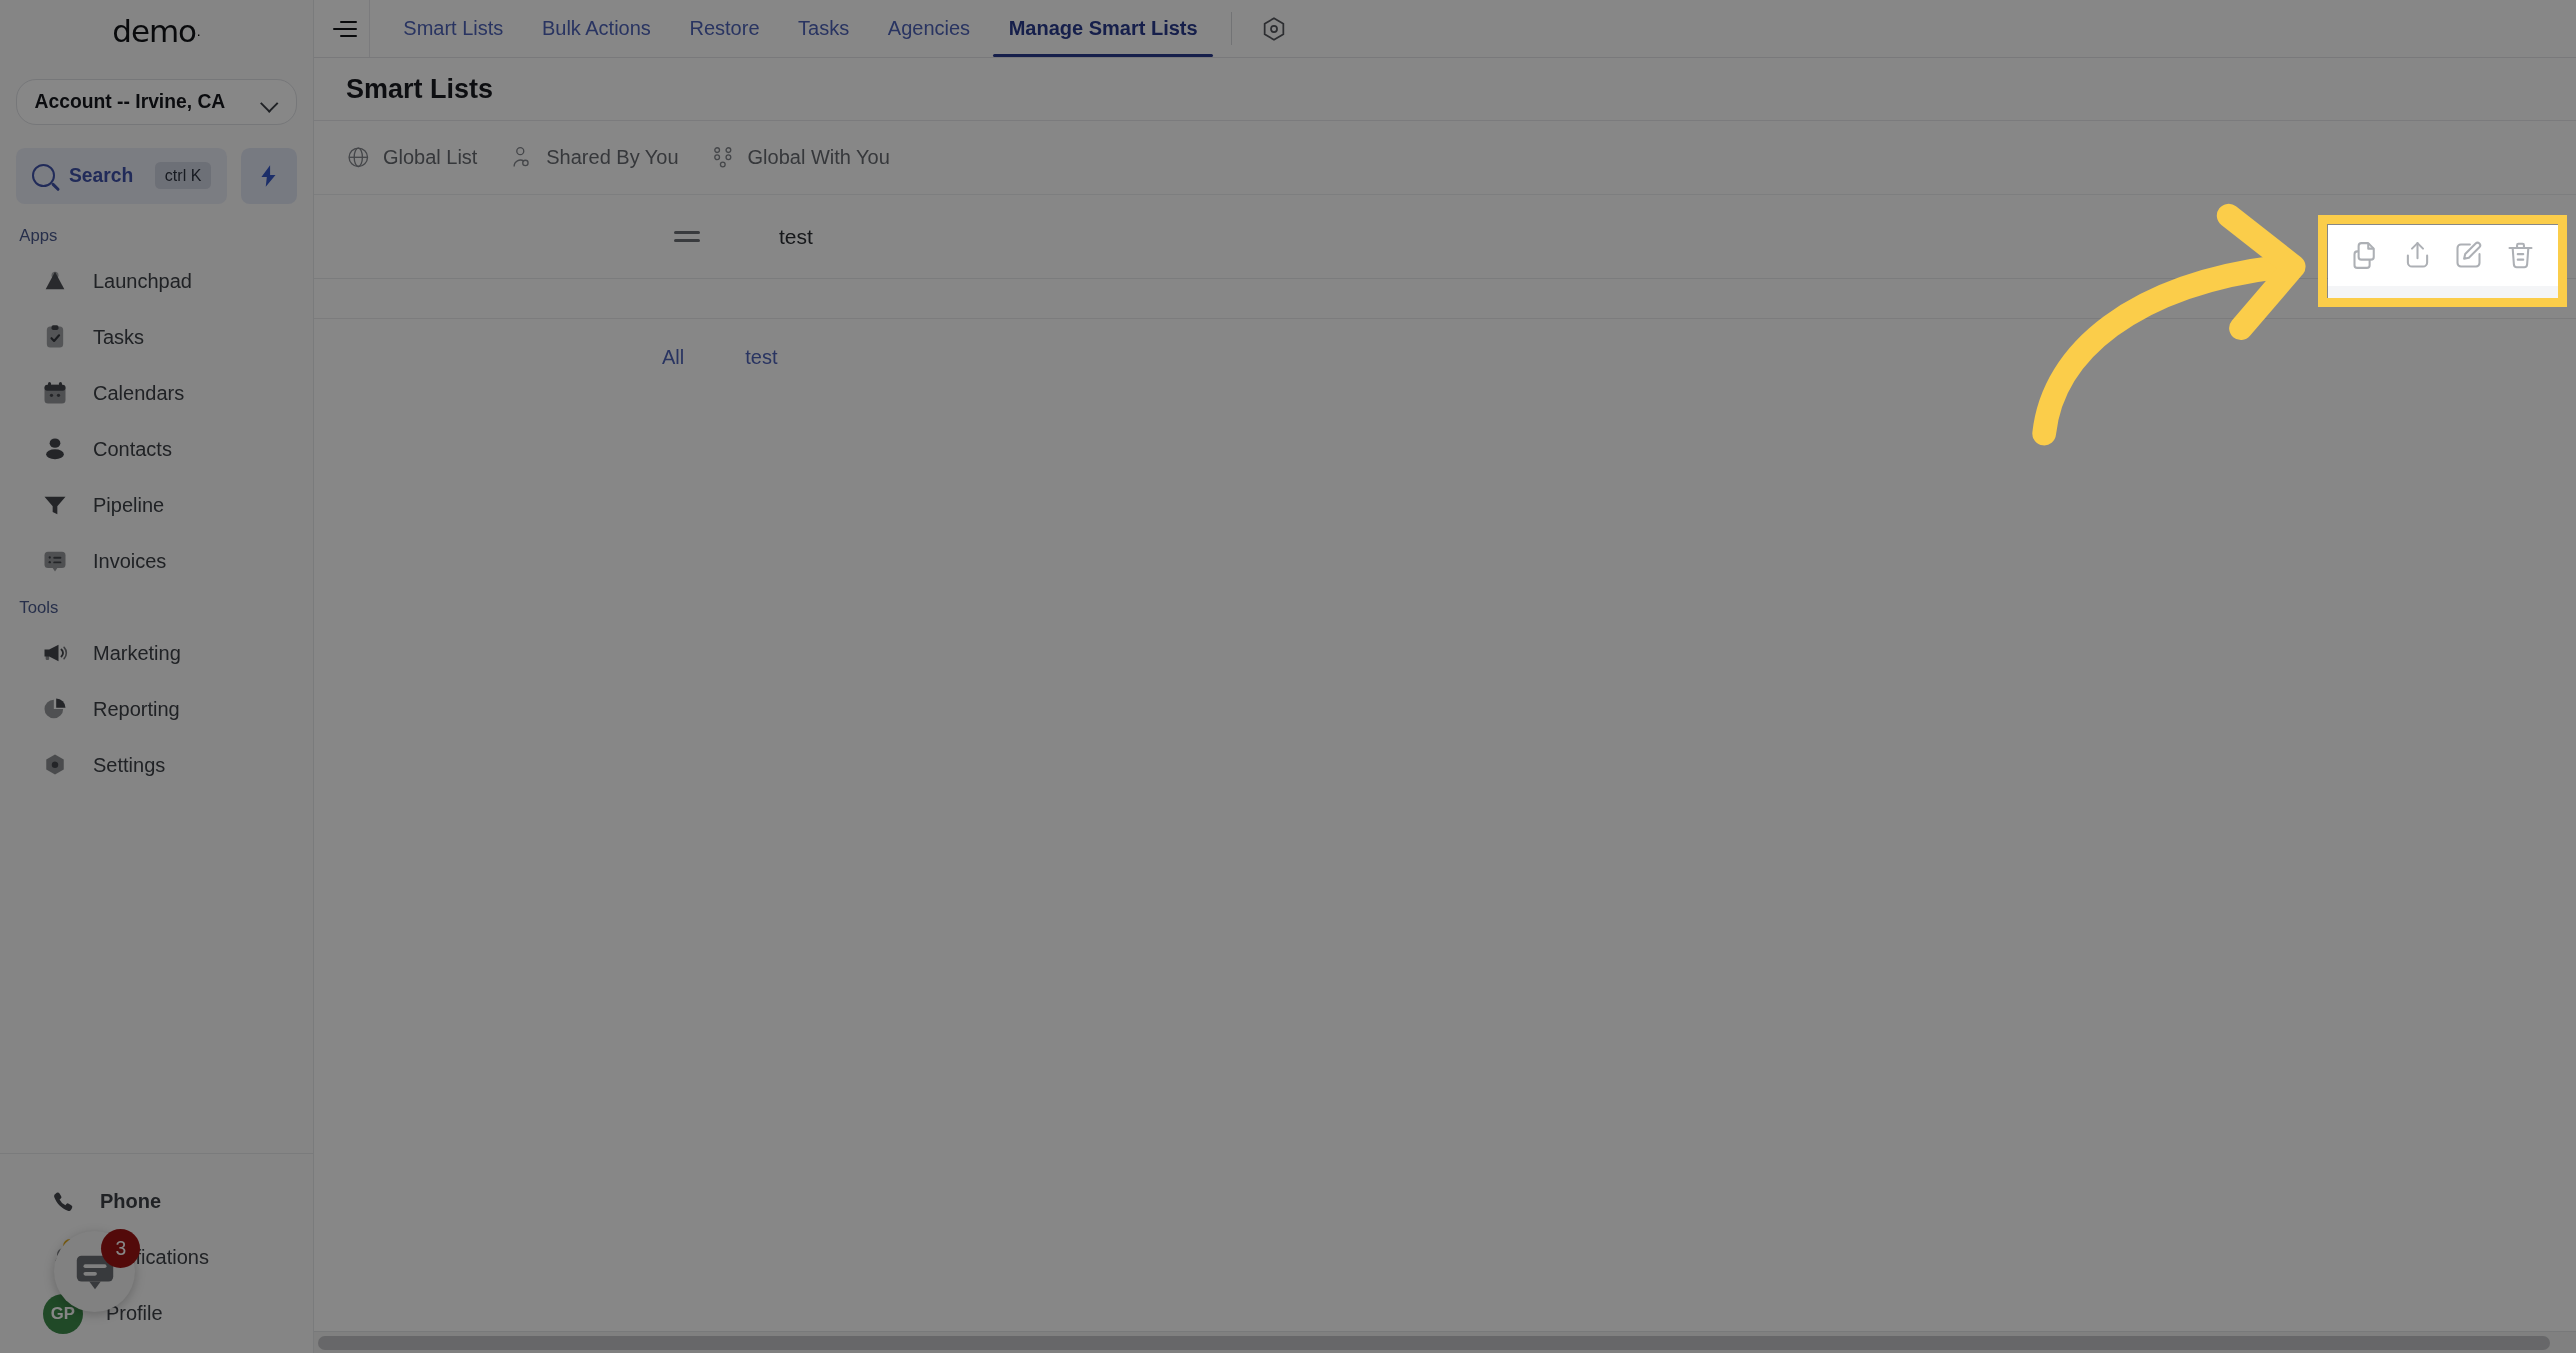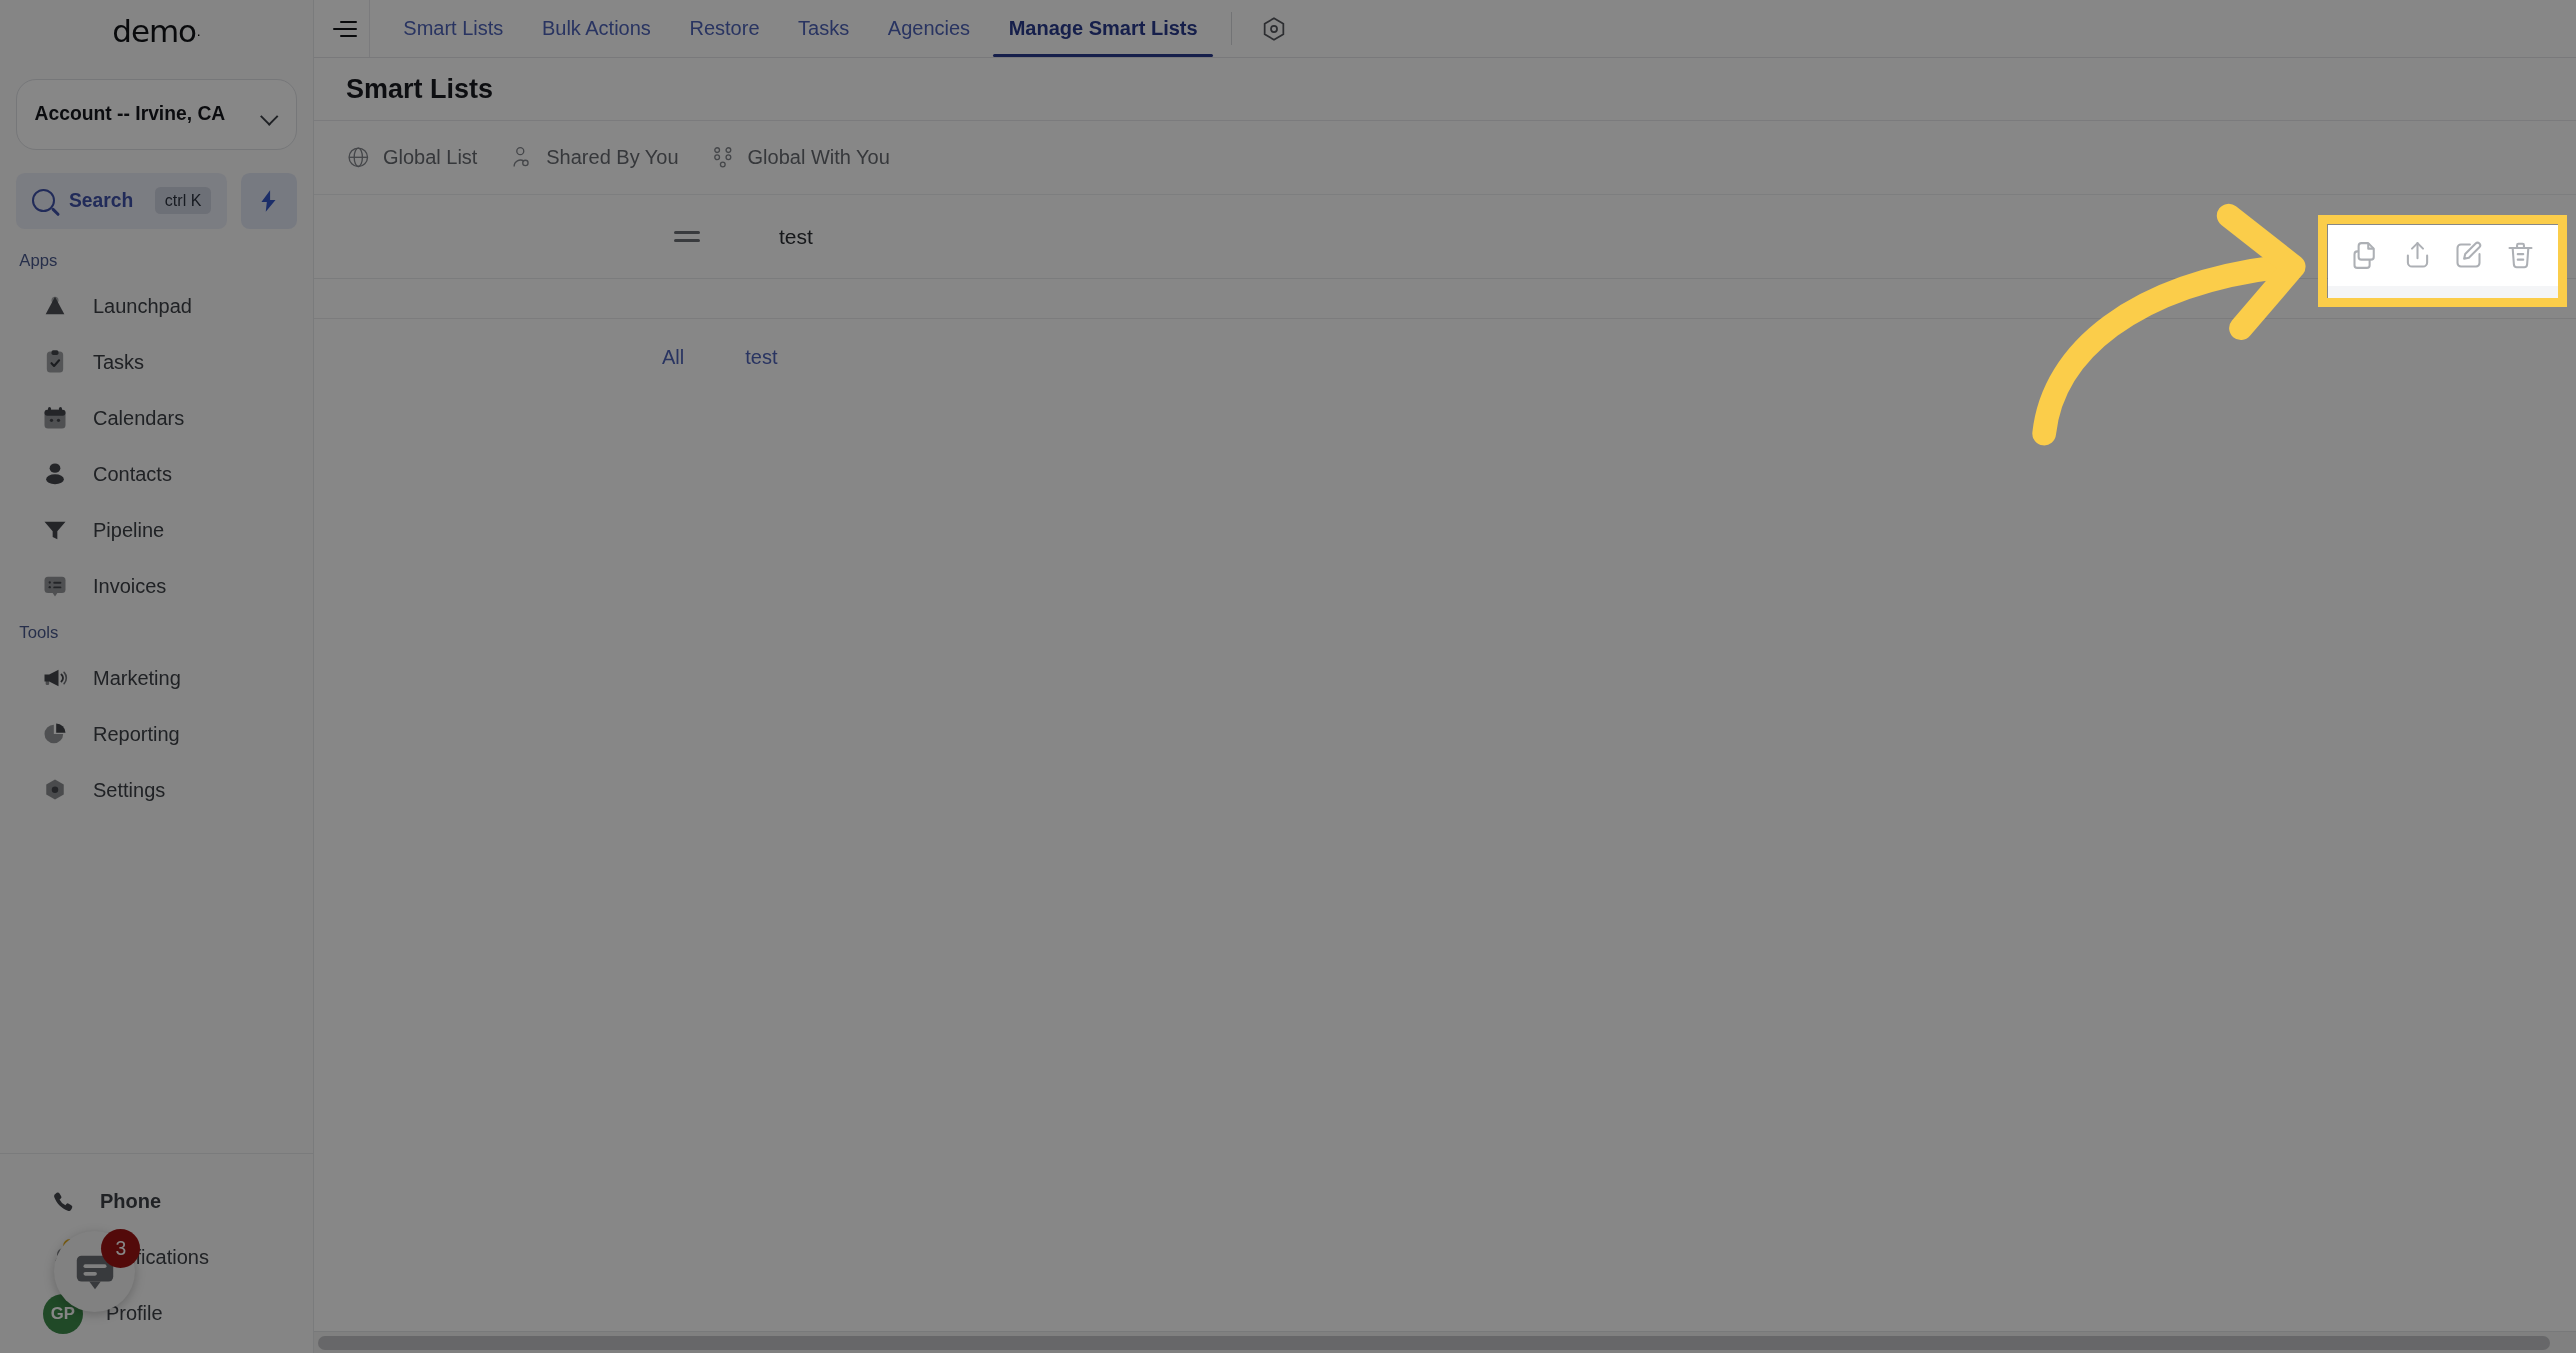--- a/index.html
+++ b/index.html
@@ -58,21 +58,21 @@
     font-family: "DejaVu Sans", sans-serif;
   }
   .brand-dot {
     font-size: 14px;
     vertical-align: super;
     margin-left: 0.9px;
   }
 
   .account-select {
     margin: 17.6px 16px 0 16px;
-    height: 71px;
+    height: 46px;
     border: 0.9px solid #dfe1e5;
     border-radius: 20px;
     display: flex;
     align-items: center;
     padding: 0 17.6px;
     background: #ffffff;
   }
   .account-select .label {
     font-size: 19.3px;
     font-weight: 700;

